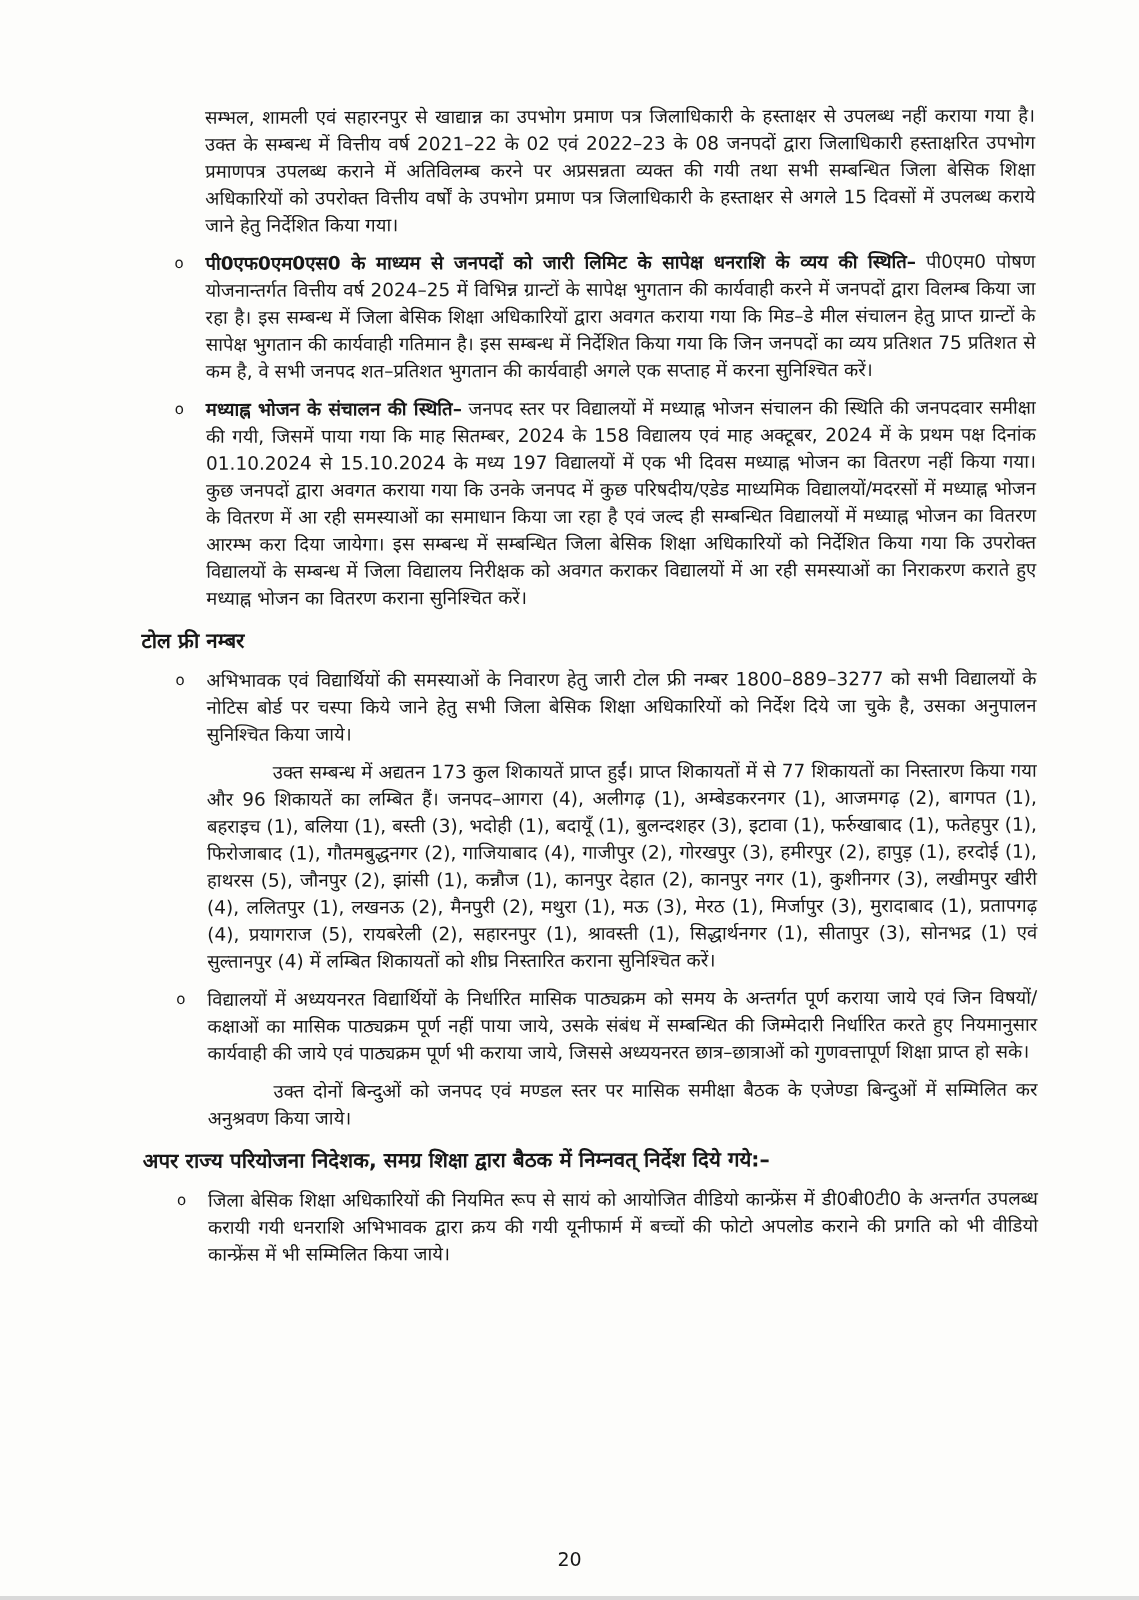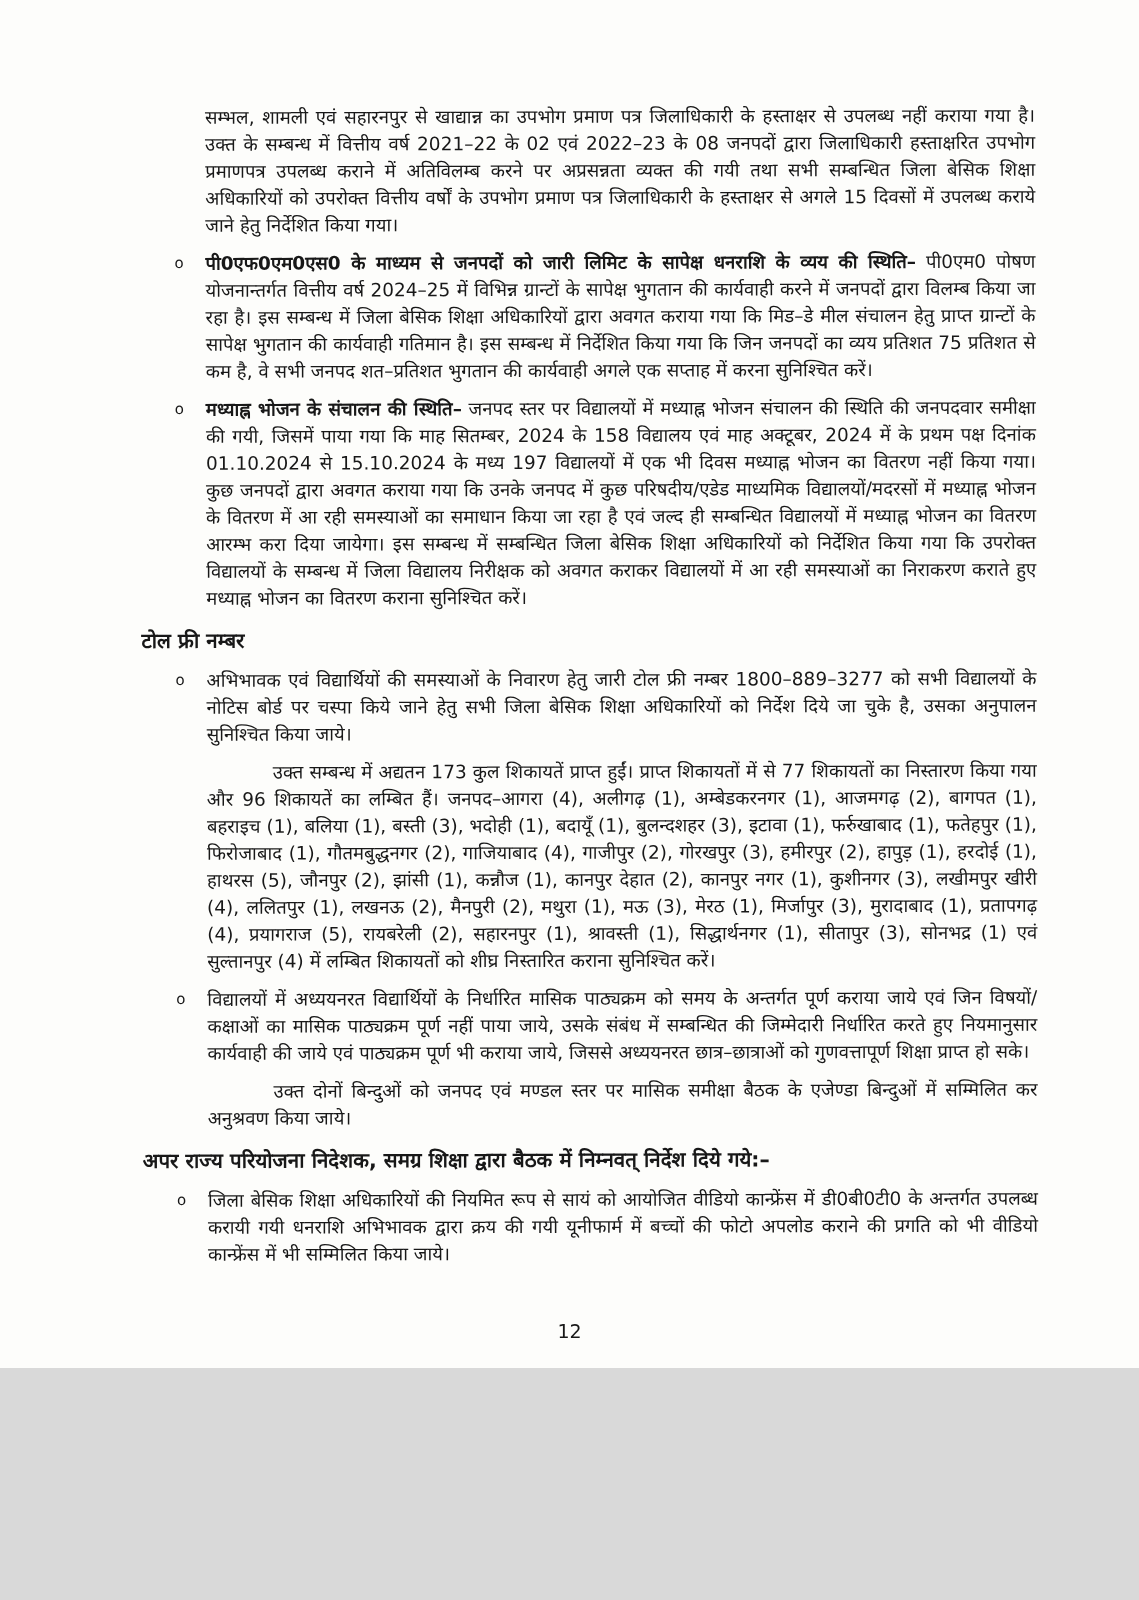--- a/index.html
+++ b/index.html
@@ -3,21 +3,21 @@
 <meta charset="utf-8">
 <style>
   html, body {
     margin: 0;
     padding: 0;
     background: #d9d9d9;
   }
   .page {
     position: relative;
     width: 1139px;
-    height: 1368px;
+    height: 1596px;
     margin: 0 auto;
     background: #fdfdfb;
     overflow: hidden;
     font-family: "DejaVu Sans", sans-serif;
     color: #181818;
     box-shadow: 0 0 6px rgba(0,0,0,.25);
   }
   .doc-body {
     position: absolute;
     top: 104px;
@@ -99,14 +99,14 @@
 
     <h2 class="section-heading">अपर राज्य परियोजना निदेशक, समग्र शिक्षा द्वारा बैठक में निम्नवत् निर्देश दिये गये:–</h2>
 
     <div class="block bullet">
       <span class="marker">o</span>
       <span>जिला बेसिक शिक्षा अधिकारियों की नियमित रूप से सायं को आयोजित वीडियो कान्फ्रेंस में डी0बी0टी0 के अन्तर्गत उपलब्ध करायी गयी धनराशि अभिभावक द्वारा क्रय की गयी यूनीफार्म में बच्चों की फोटो अपलोड कराने की प्रगति को भी वीडियो कान्फ्रेंस में भी सम्मिलित किया जाये।</span>
     </div>
 
   </div>
 
-  <div class="page-number">12</div>
+  <div class="page-number">20</div>
 </div>
 
 </body></html>

